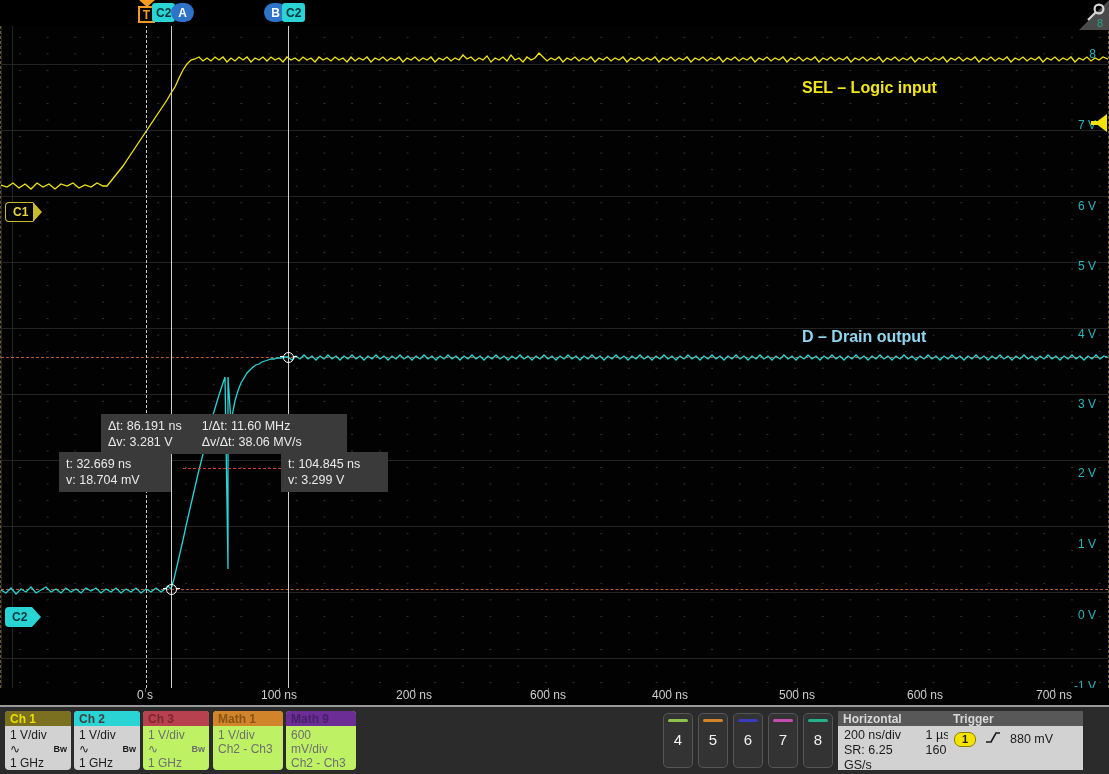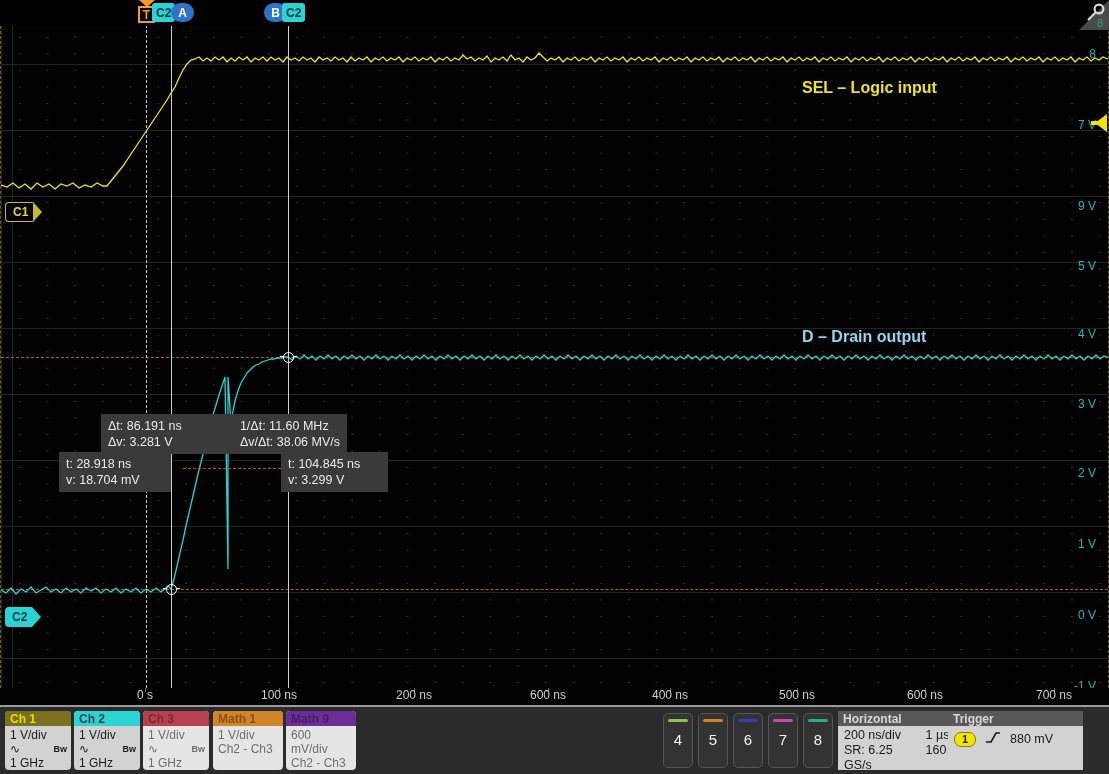--- a/index.html
+++ b/index.html
@@ -135,21 +135,21 @@
   .annot { position:absolute; font-size:16px; font-weight:bold; z-index:18; white-space:nowrap; }
   .annot-sel { color:#f2e617; }
   .annot-d   { color:#8fd8f0; }
 
   
   .meas-box {
     position:absolute; background:#3a3a3a; color:#e9e9e9;
     font-size:12.5px; line-height:16px; padding:4px 7px; z-index:22;
     white-space:nowrap;
   }
-  .meas-delta { display:flex; gap:32px;justify-content:space-between; }
+  .meas-delta { display:flex; gap:20px; }
   .meas-delta .col { display:flex; flex-direction:column; }
 
   
   #time-axis {
     position:absolute; left:0; top:688px; width:1109px; height:19px;
     background:#020202; border-bottom:2px solid #9a9a9a;
     z-index:25;
   }
   .ttick {
     position:absolute; bottom:3px; font-size:12px; color:#cfcfcf;
@@ -169,21 +169,21 @@
   }
   .chan-card.wide { width:70px; }
   .chan-card .cc-head {
     height:15px; font-size:12px; font-weight:bold; padding:0 5px;
     display:flex; align-items:center;
   }
   .chan-card .cc-body {
     height:32px; padding:2px 5px 0 5px; font-size:12px; color:#1b1b1b;
     position:relative; line-height:14px;
   }
-  .chan-card.off { background:#e5e5e5; }
+  .chan-card.off { background:#bef264; }
   .chan-card.off .cc-body { color:#6e6e6e; }
   .cc-bw { position:absolute; right:4px; bottom:2px; font-size:9px; font-weight:bold; }
   .cc-coupling { font-size:12px; }
 
   .numbtn {
     position:absolute; top:6px; width:30px; height:55px;
     background:#333333; border:1px solid #565656; border-radius:5px;
     display:flex; flex-direction:column; align-items:center;
   }
   .numbtn .nb-bar { width:20px; height:3px; margin-top:5px; border-radius:2px; }
@@ -317,35 +317,35 @@
         <span>Δt: 86.191 ns</span>
         <span>Δv: 3.281 V</span>
       </div>
       <div class="col">
         <span>1/Δt: 11.60 MHz</span>
         <span>Δv/Δt: 38.06 MV/s</span>
       </div>
     </div>
 
     <div class="meas-box" style="left:58px; top:426px; width:112px;">
-      <div>t: 28.918 ns</div>
+      <div>t: 32.669 ns</div>
       <div>v: 18.704 mV</div>
     </div>
 
     <div class="meas-box" style="left:280px; top:426px; width:107px;">
       <div>t: 104.845 ns</div>
       <div>v: 3.299 V</div>
     </div>
 
   </div>
 
   <div id="vscale">
     <div class="vtick" style="top:28px">8</div>
     <div class="vtick" style="top:99px">7 V</div>
-    <div class="vtick" style="top:180px">9 V</div>
+    <div class="vtick" style="top:180px">6 V</div>
     <div class="vtick" style="top:240px">5 V</div>
     <div class="vtick" style="top:308px">4 V</div>
     <div class="vtick" style="top:378px">3 V</div>
     <div class="vtick" style="top:447px">2 V</div>
     <div class="vtick" style="top:518px">1 V</div>
     <div class="vtick" style="top:589px">0 V</div>
     <div class="vtick" style="top:660px">-1 V</div>
   </div>
   <div id="offset-arrow" style="top:114px"></div>
   <div id="offset-arrow-tail" style="top:121px"></div>

